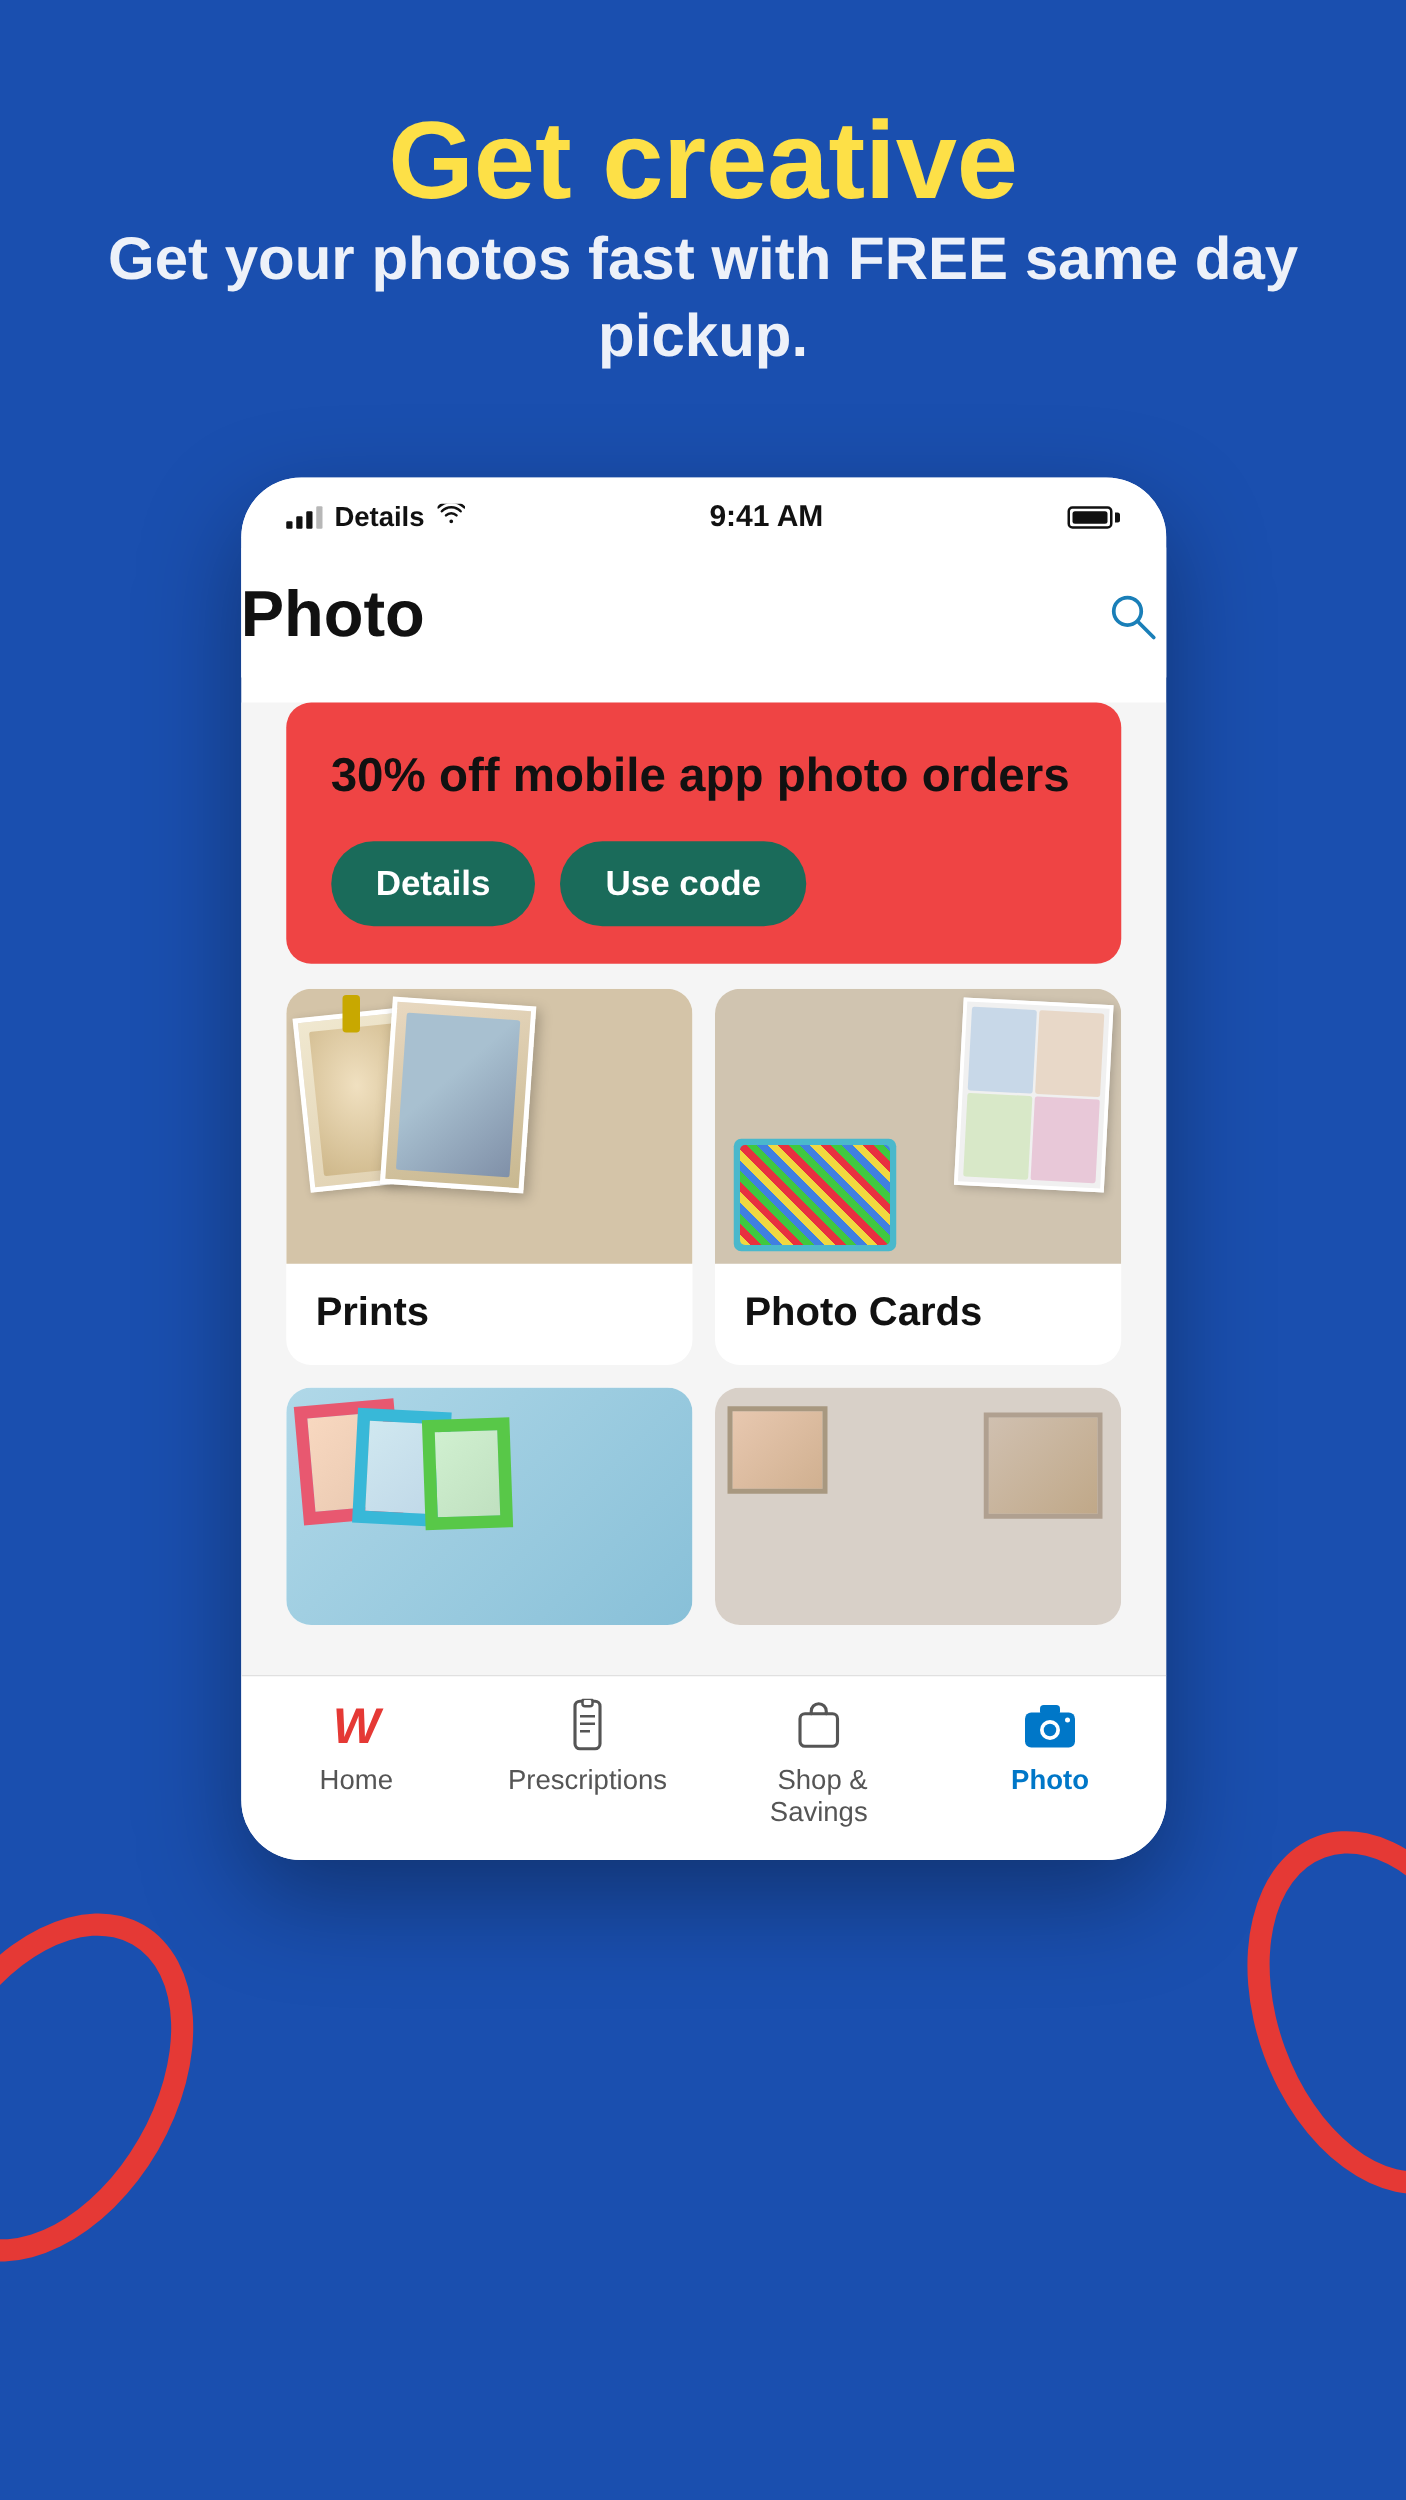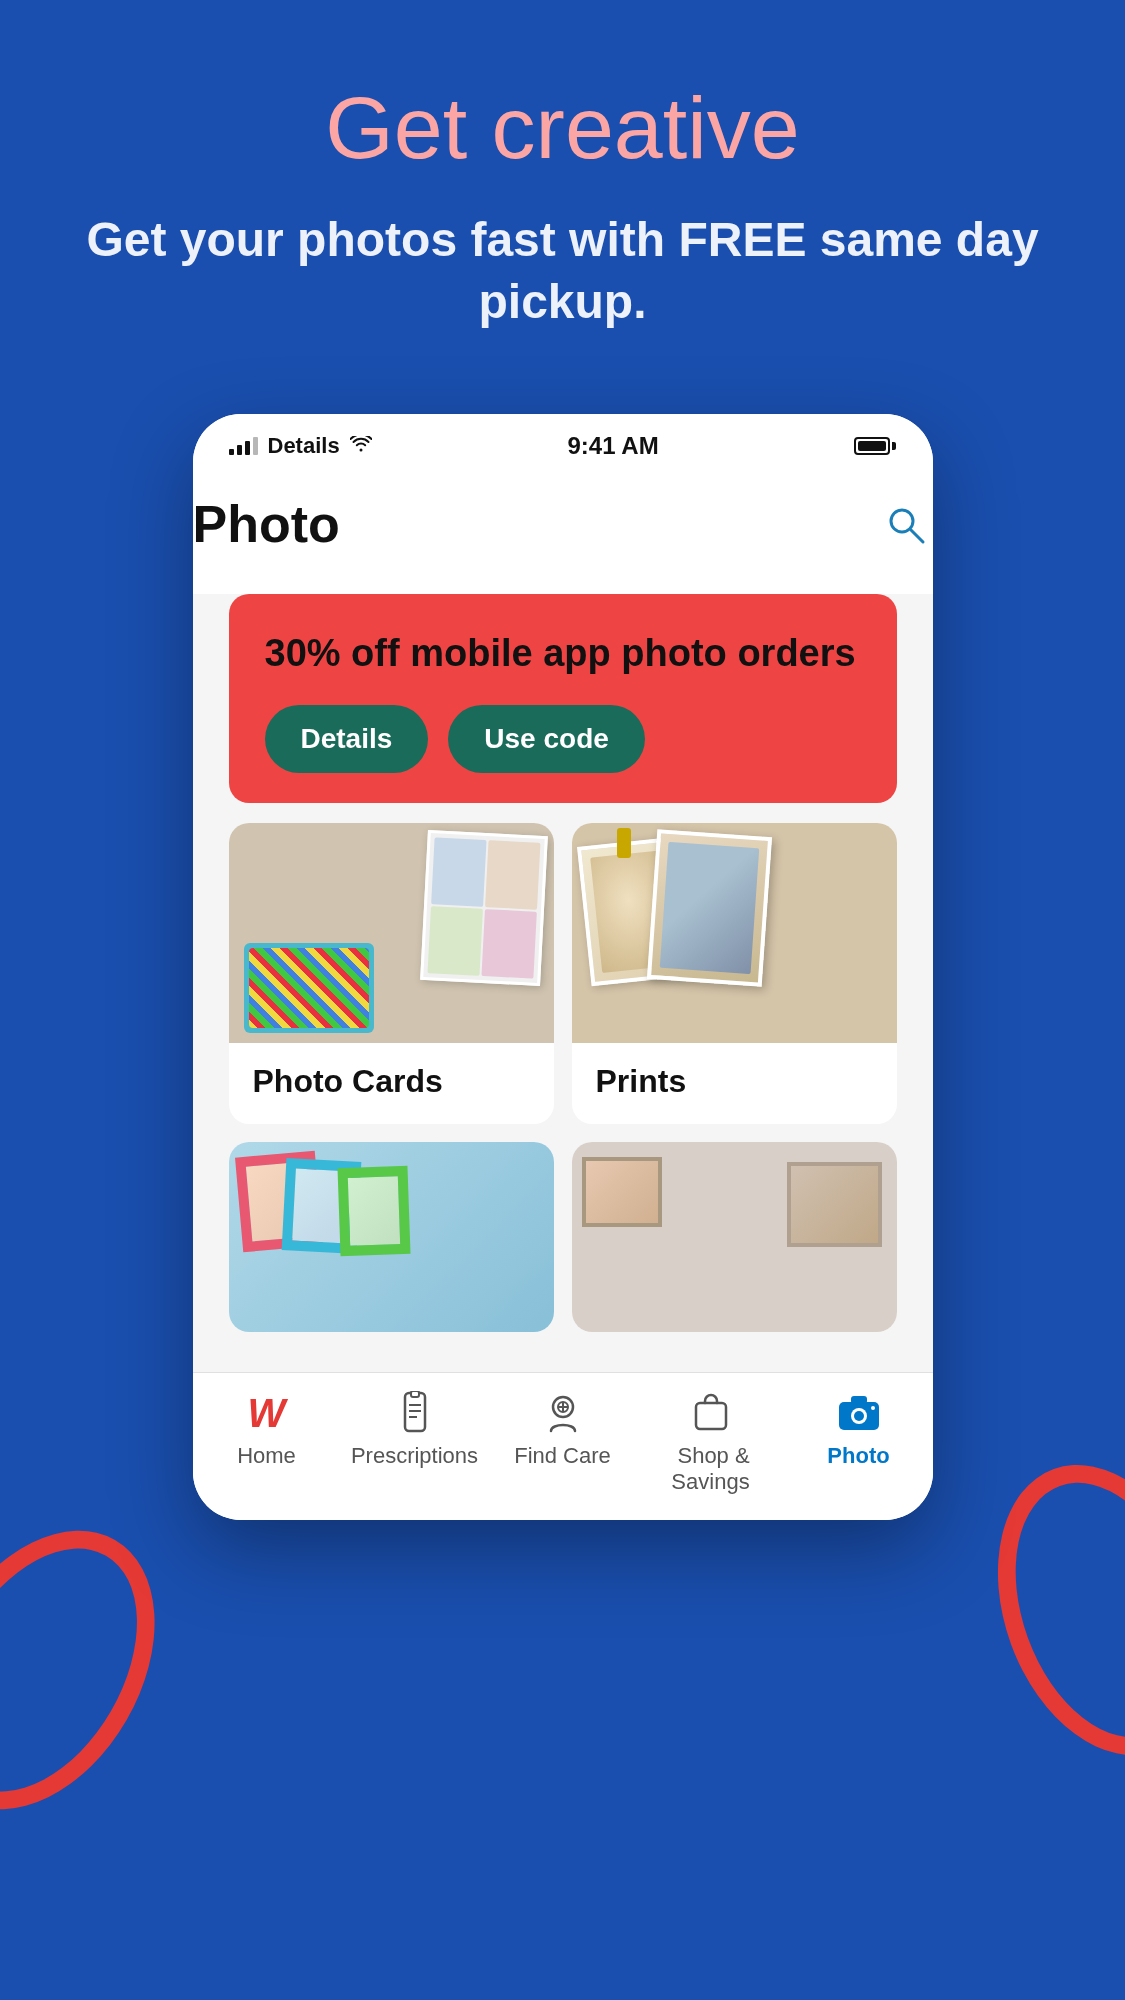--- a/index.html
+++ b/index.html
@@ -45,24 +45,23 @@
     
     .hero {
       width: 100%;
       padding: 80px 60px 50px;
       text-align: center;
       z-index: 1;
     }
 
     .hero-title {
       font-size: 88px;
-      font-weight: 400;
-      color: #fca5a5;
+      font-weight: 700;
+      color: #fde047;
       line-height: 1.1;
-      margin-bottom: 32px;
     }
 
     .hero-subtitle {
       font-size: 48px;
       font-weight: 700;
       color: rgba(255,255,255,0.92);
       line-height: 1.3;
     }
 
     
@@ -586,43 +585,43 @@
       <div class="promo-buttons">
         <button class="promo-btn">Details</button>
         <button class="promo-btn">Use code</button>
       </div>
     </div>
 
 
     <div class="product-grid">
 
       <div class="product-card">
+        <div class="prints-photo-container">
+          <div class="photo-print-1"></div>
+          <div class="clip"></div>
+          <div class="photo-print-2"></div>
+        </div>
+        <div class="product-label">Prints</div>
+      </div>
+
+      <div class="product-card">
         <div class="photocards-photo-container">
           <div class="card-photo-1">
             <div class="card-photo-inner">
               <div class="mini-photo"></div>
               <div class="mini-photo"></div>
               <div class="mini-photo"></div>
               <div class="mini-photo"></div>
             </div>
           </div>
           <div class="card-envelope"></div>
         </div>
         <div class="product-label">Photo Cards</div>
       </div>
 
-      <div class="product-card">
-        <div class="prints-photo-container">
-          <div class="photo-print-1"></div>
-          <div class="clip"></div>
-          <div class="photo-print-2"></div>
-        </div>
-        <div class="product-label">Prints</div>
-      </div>
-
     </div>
 
     <div class="bottom-product-grid" style="margin-top:18px;">
 
       <div class="bottom-card">
         <div class="frames-photo-container">
           <div class="frame-item"></div>
           <div class="frame-item"></div>
           <div class="frame-item"></div>
         </div>
@@ -655,32 +654,20 @@
           <rect x="8" y="2" width="20" height="38" rx="4" stroke="#555" stroke-width="2.5"></rect>
           <rect x="14" y="0" width="8" height="6" rx="2" fill="#fff" stroke="#555" stroke-width="2"></rect>
           <line x1="12" y1="14" x2="24" y2="14" stroke="#555" stroke-width="2"></line>
           <line x1="12" y1="20" x2="24" y2="20" stroke="#555" stroke-width="2"></line>
           <line x1="12" y1="26" x2="20" y2="26" stroke="#555" stroke-width="2"></line>
         </svg>
       </div>
       <span class="tab-label">Prescriptions</span>
     </div>
 
-    <div class="tab-item">
-      <div class="tab-icon">
-        <svg width="40" height="44" viewBox="0 0 40 44" fill="none">
-          <circle cx="20" cy="16" r="10" stroke="#555" stroke-width="2.5"></circle>
-          <circle cx="20" cy="16" r="5" stroke="#555" stroke-width="2"></circle>
-          <path d="M8 40c0-8 24-8 24 0" stroke="#555" stroke-width="2.5" stroke-linecap="round"></path>
-          <line x1="20" y1="11" x2="20" y2="21" stroke="#555" stroke-width="2"></line>
-          <line x1="15" y1="16" x2="25" y2="16" stroke="#555" stroke-width="2"></line>
-        </svg>
-      </div>
-      <span class="tab-label">Find Care</span>
-    </div>
 
     <div class="tab-item">
       <div class="tab-icon">
         <svg width="38" height="44" viewBox="0 0 38 44" fill="none">
           <rect x="4" y="12" width="30" height="26" rx="4" stroke="#555" stroke-width="2.5"></rect>
           <path d="M13 12V10a6 6 0 0112 0v2" stroke="#555" stroke-width="2.5" stroke-linecap="round"></path>
         </svg>
       </div>
       <span class="tab-label" style="white-space:pre-line;text-align:right;">Shop &amp;
 Savings</span>

